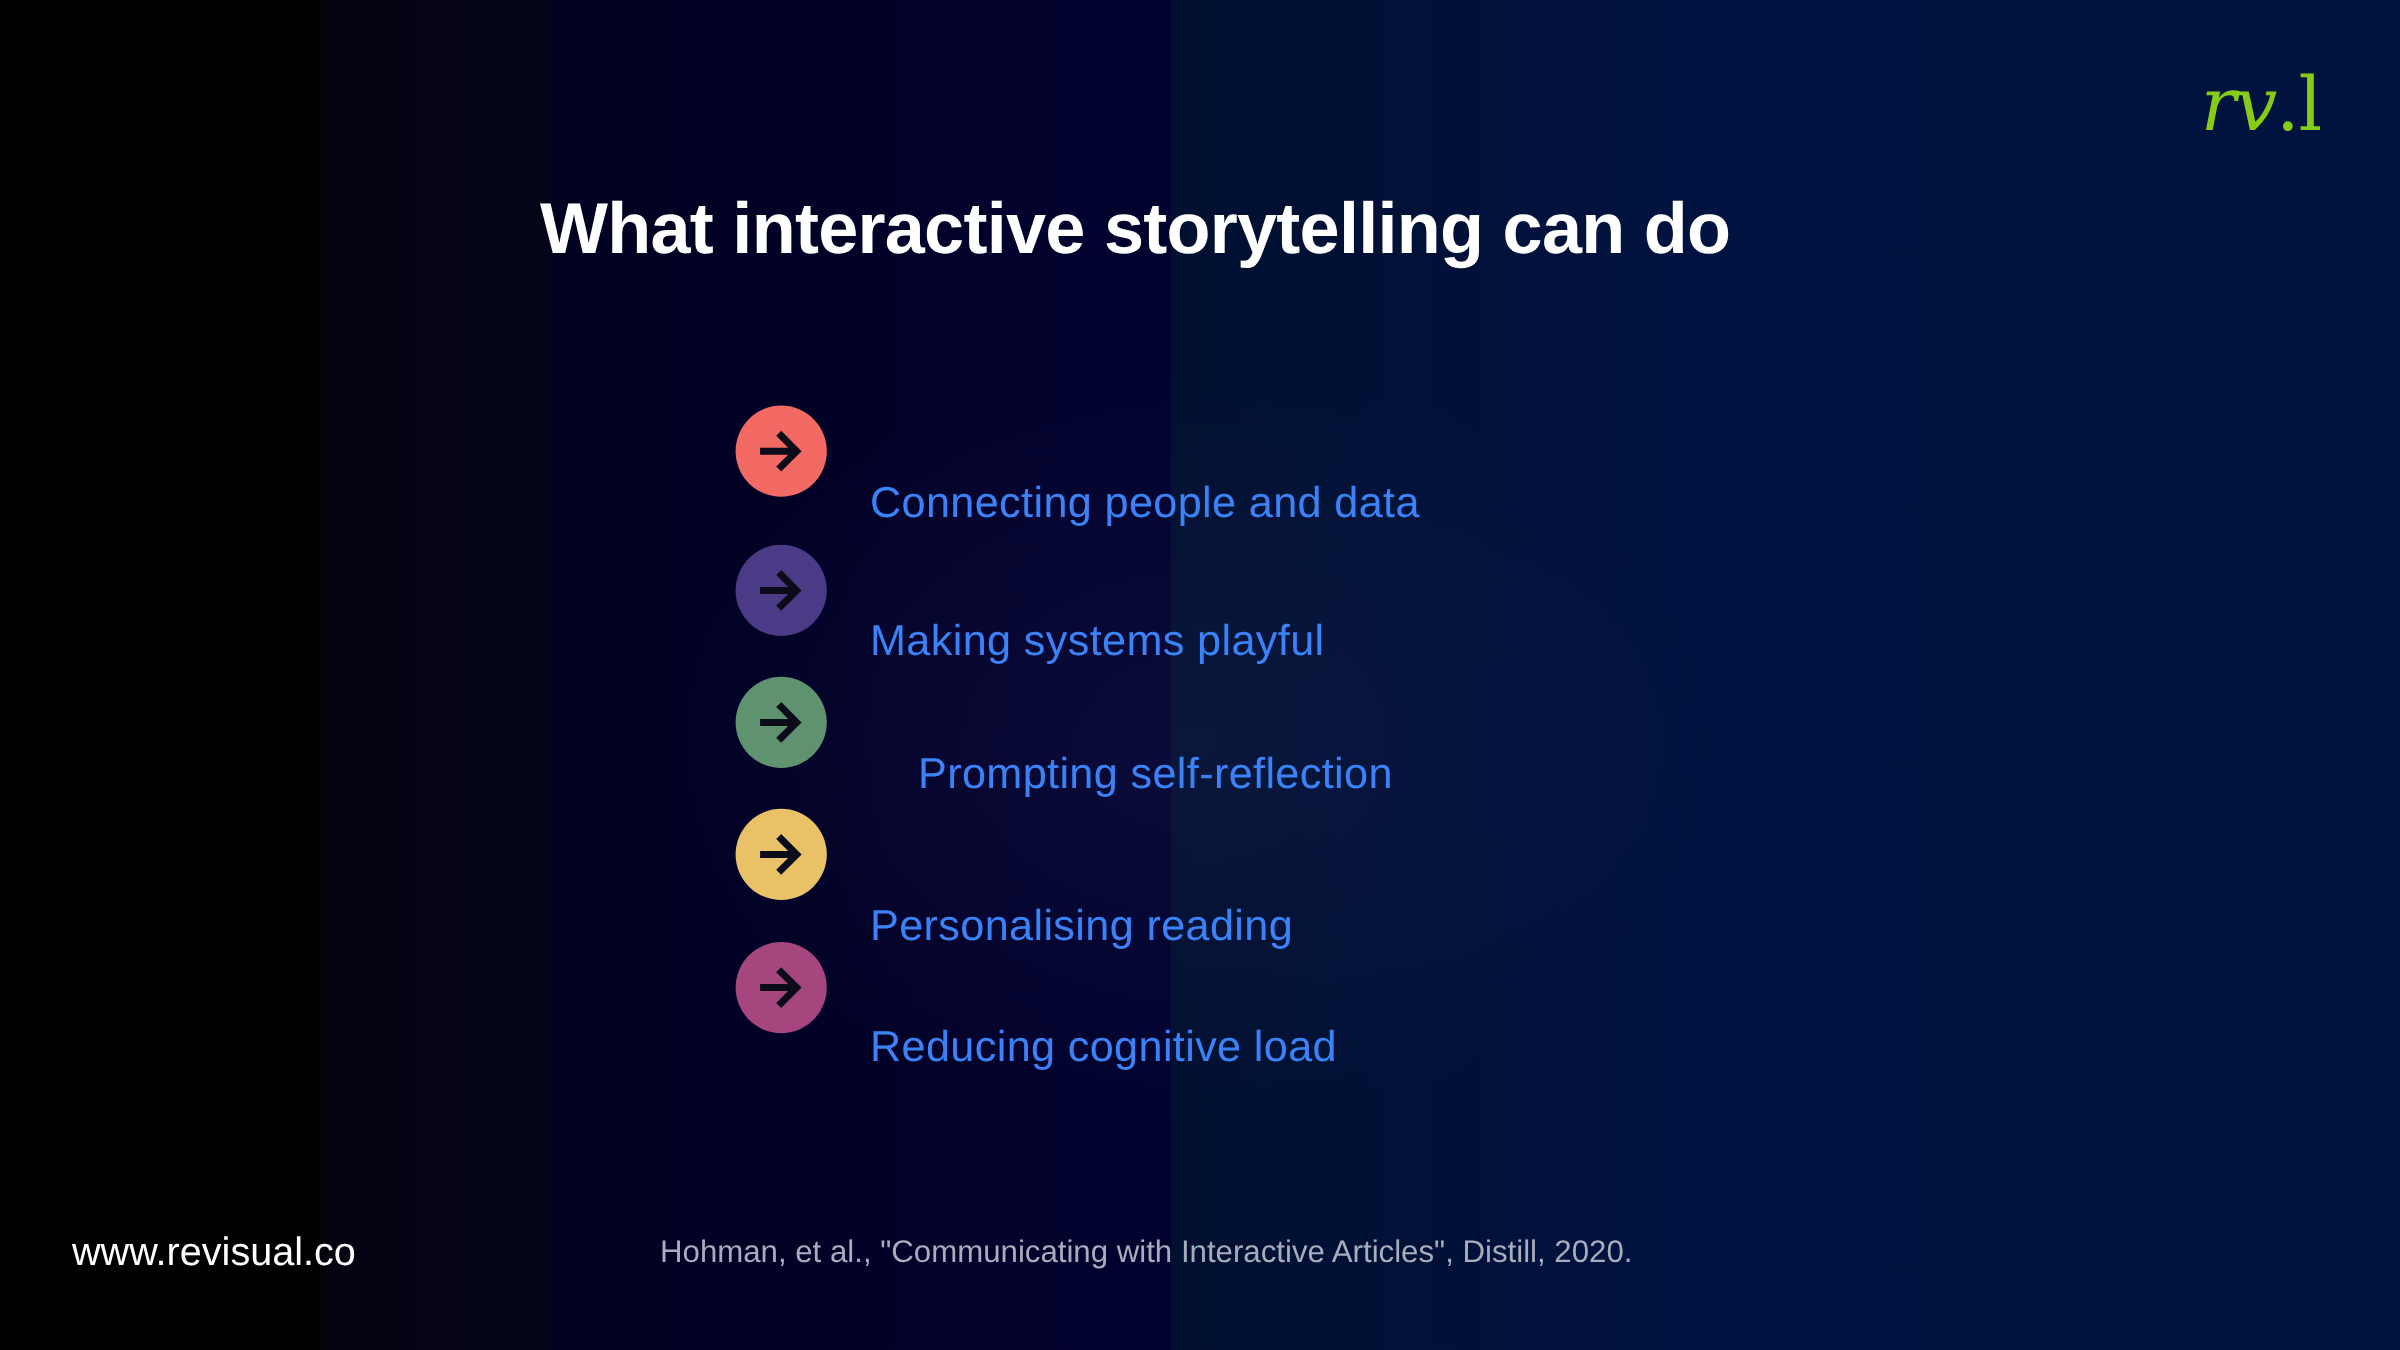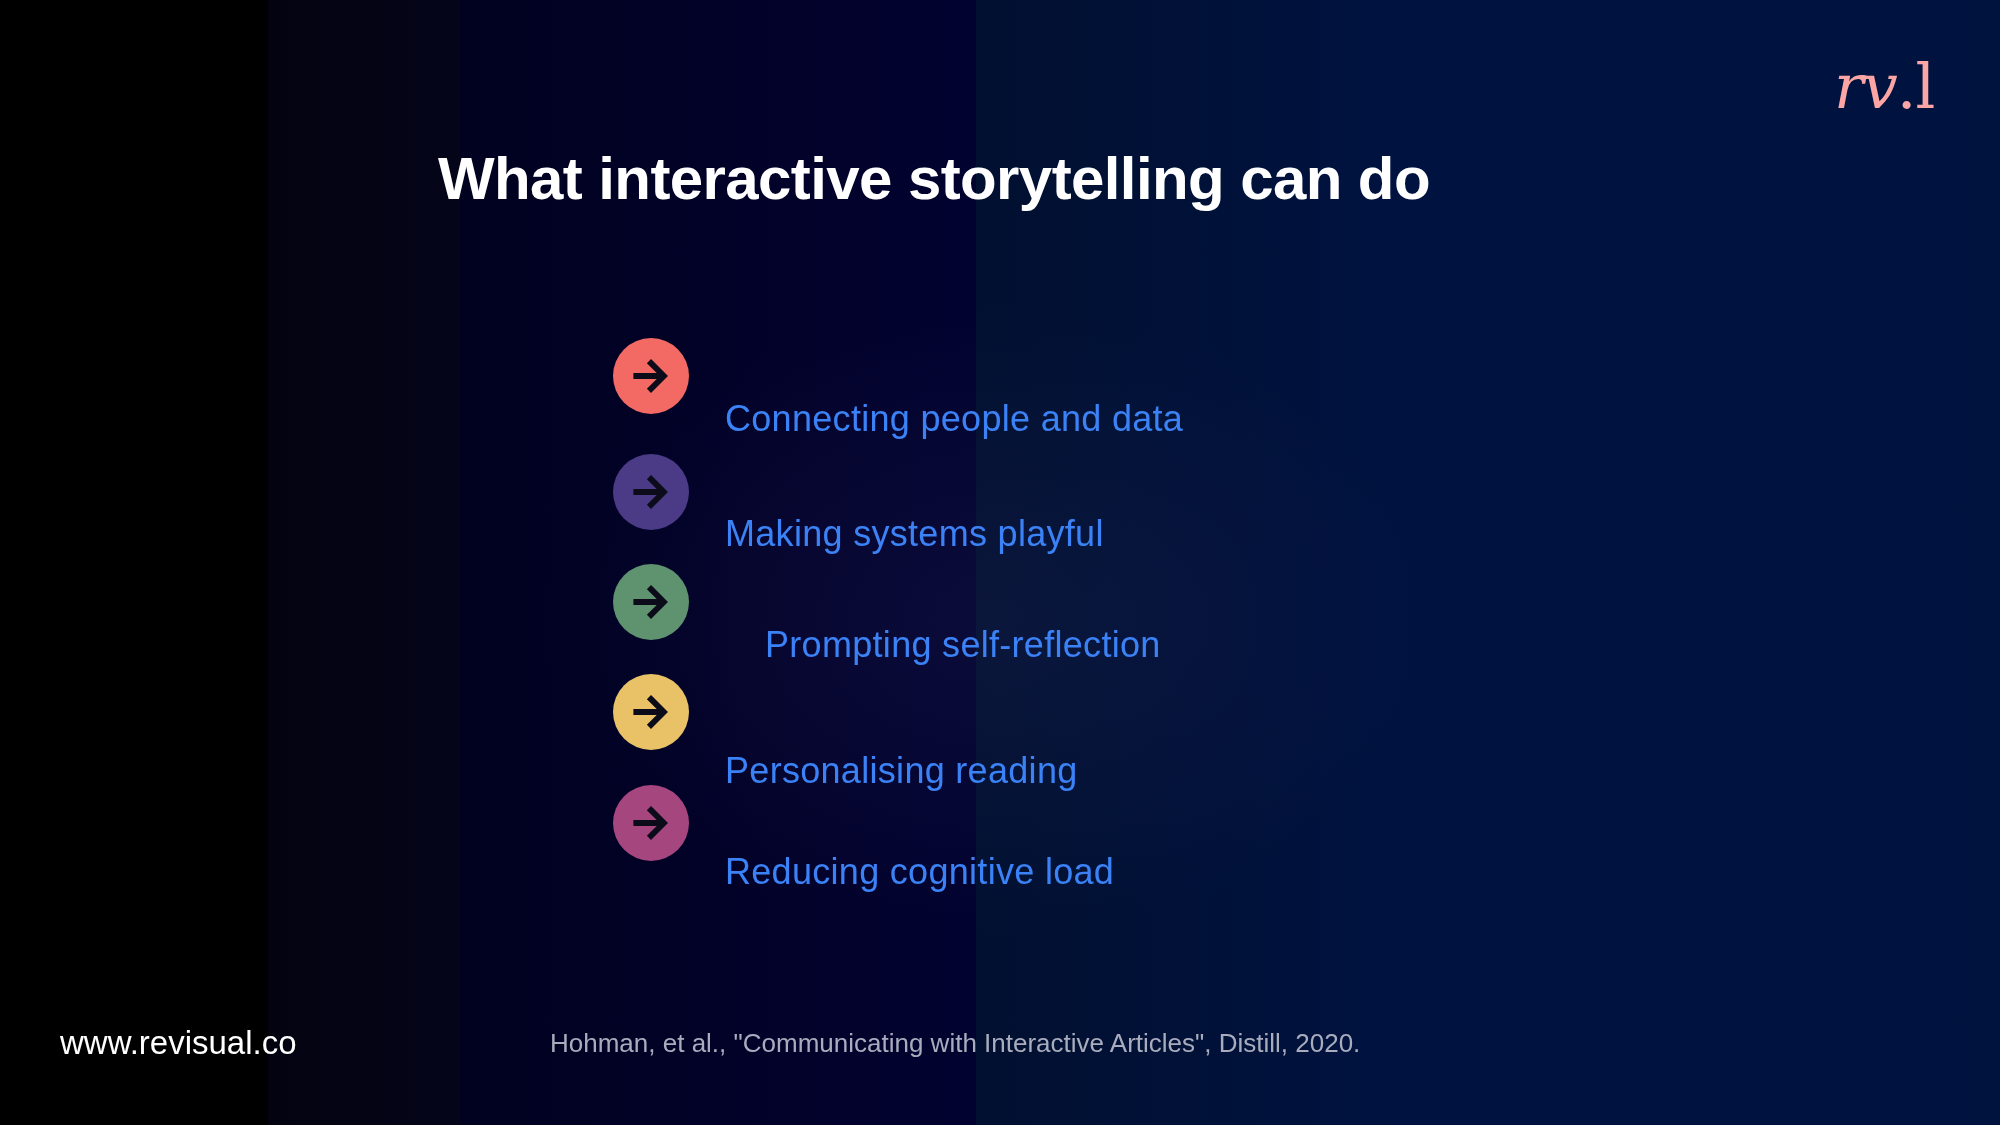--- a/index.html
+++ b/index.html
@@ -13,21 +13,21 @@
   .bg-2 { left: 268px; width: 192px; background: linear-gradient(to right, #030310, #05051a); }
   .bg-3 { left: 460px; width: 516px; background: linear-gradient(to right, #010120, #020230); }
   .bg-4 { left: 976px; right: 0; background: linear-gradient(to right, #011030, #00123f 40%, #00133f); }
   .glow {
     position: absolute; left: 540px; top: 300px; width: 900px; height: 640px;
     background: radial-gradient(ellipse at center, rgba(40,40,90,0.25), rgba(0,0,0,0) 70%);
   }
 
   .logo {
     position: absolute; left: 1834px; top: 52px;
-    color: #fca5a5; font-family: "DejaVu Serif", serif;
+    color: #84cc16; font-family: "DejaVu Serif", serif;
     font-size: 62px; line-height: 70px; letter-spacing: -1px;
   }
   .logo .rv { font-style: italic; }
 
   .title {
     position: absolute; left: 434px; top: 140px; width: 1130px;
     color: #ffffff; font-weight: bold; font-size: 60px; line-height: 70px;
     letter-spacing: -0.6px; white-space: nowrap;
   }
 
@@ -54,21 +54,21 @@
 <body>
 
 <div class="bg bg-1"></div>
 <div class="bg bg-2"></div>
 <div class="bg bg-3"></div>
 <div class="bg bg-4"></div>
 <div class="glow"></div>
 
 <div class="logo"><span class="rv">rv</span><span>.l</span></div>
 
-<h1 class="title" style="margin:4px;">What interactive storytelling can do</h1>
+<h1 class="title" style="margin:16px;">What interactive storytelling can do</h1>
 
 <div class="item-icon" style="top:338px;background:#f26a63;">
   <svg viewBox="0 0 24 24" fill="none" stroke="#0b0b1a" stroke-width="3.2" stroke-linecap="square">
       <path d="M4 12h14M12 5l7 7-7 7"></path>
     </svg>
 </div>
 <div class="item-text" style="top:394px;">Connecting people and data</div>
 
 <div class="item-icon" style="top:454px;background:#4b3b86;">
   <svg viewBox="0 0 24 24" fill="none" stroke="#0b0b1a" stroke-width="3.2" stroke-linecap="square">

